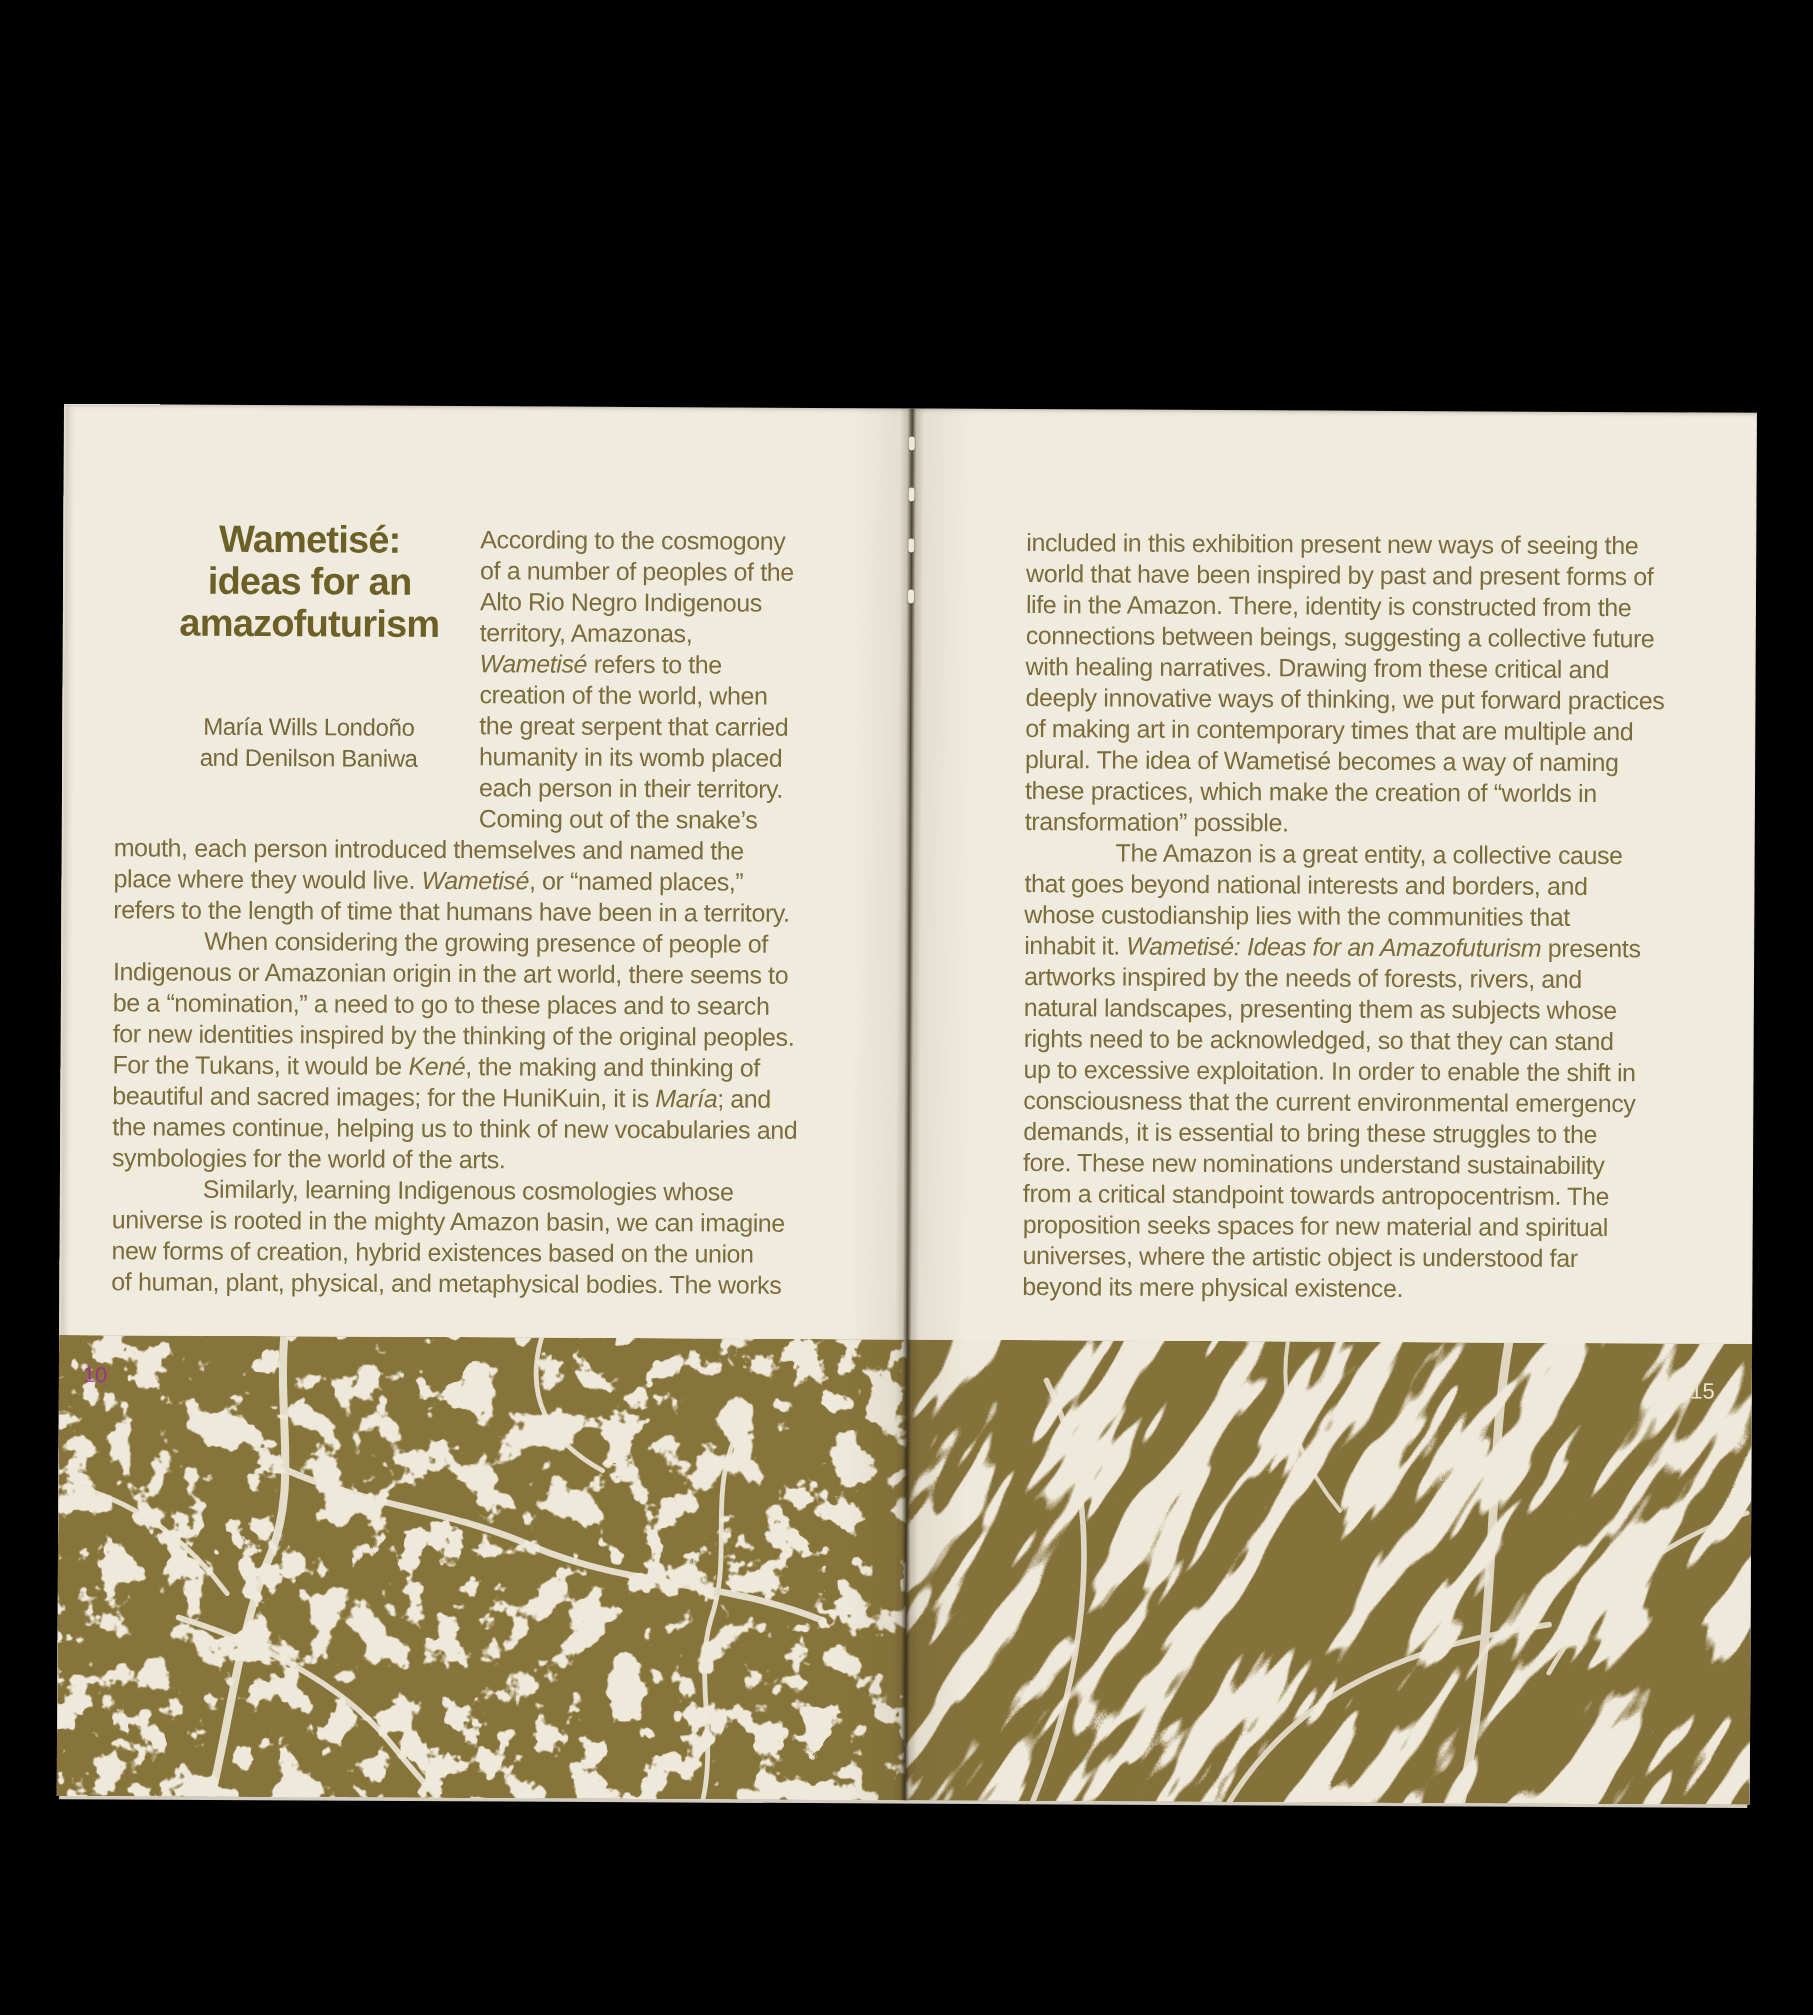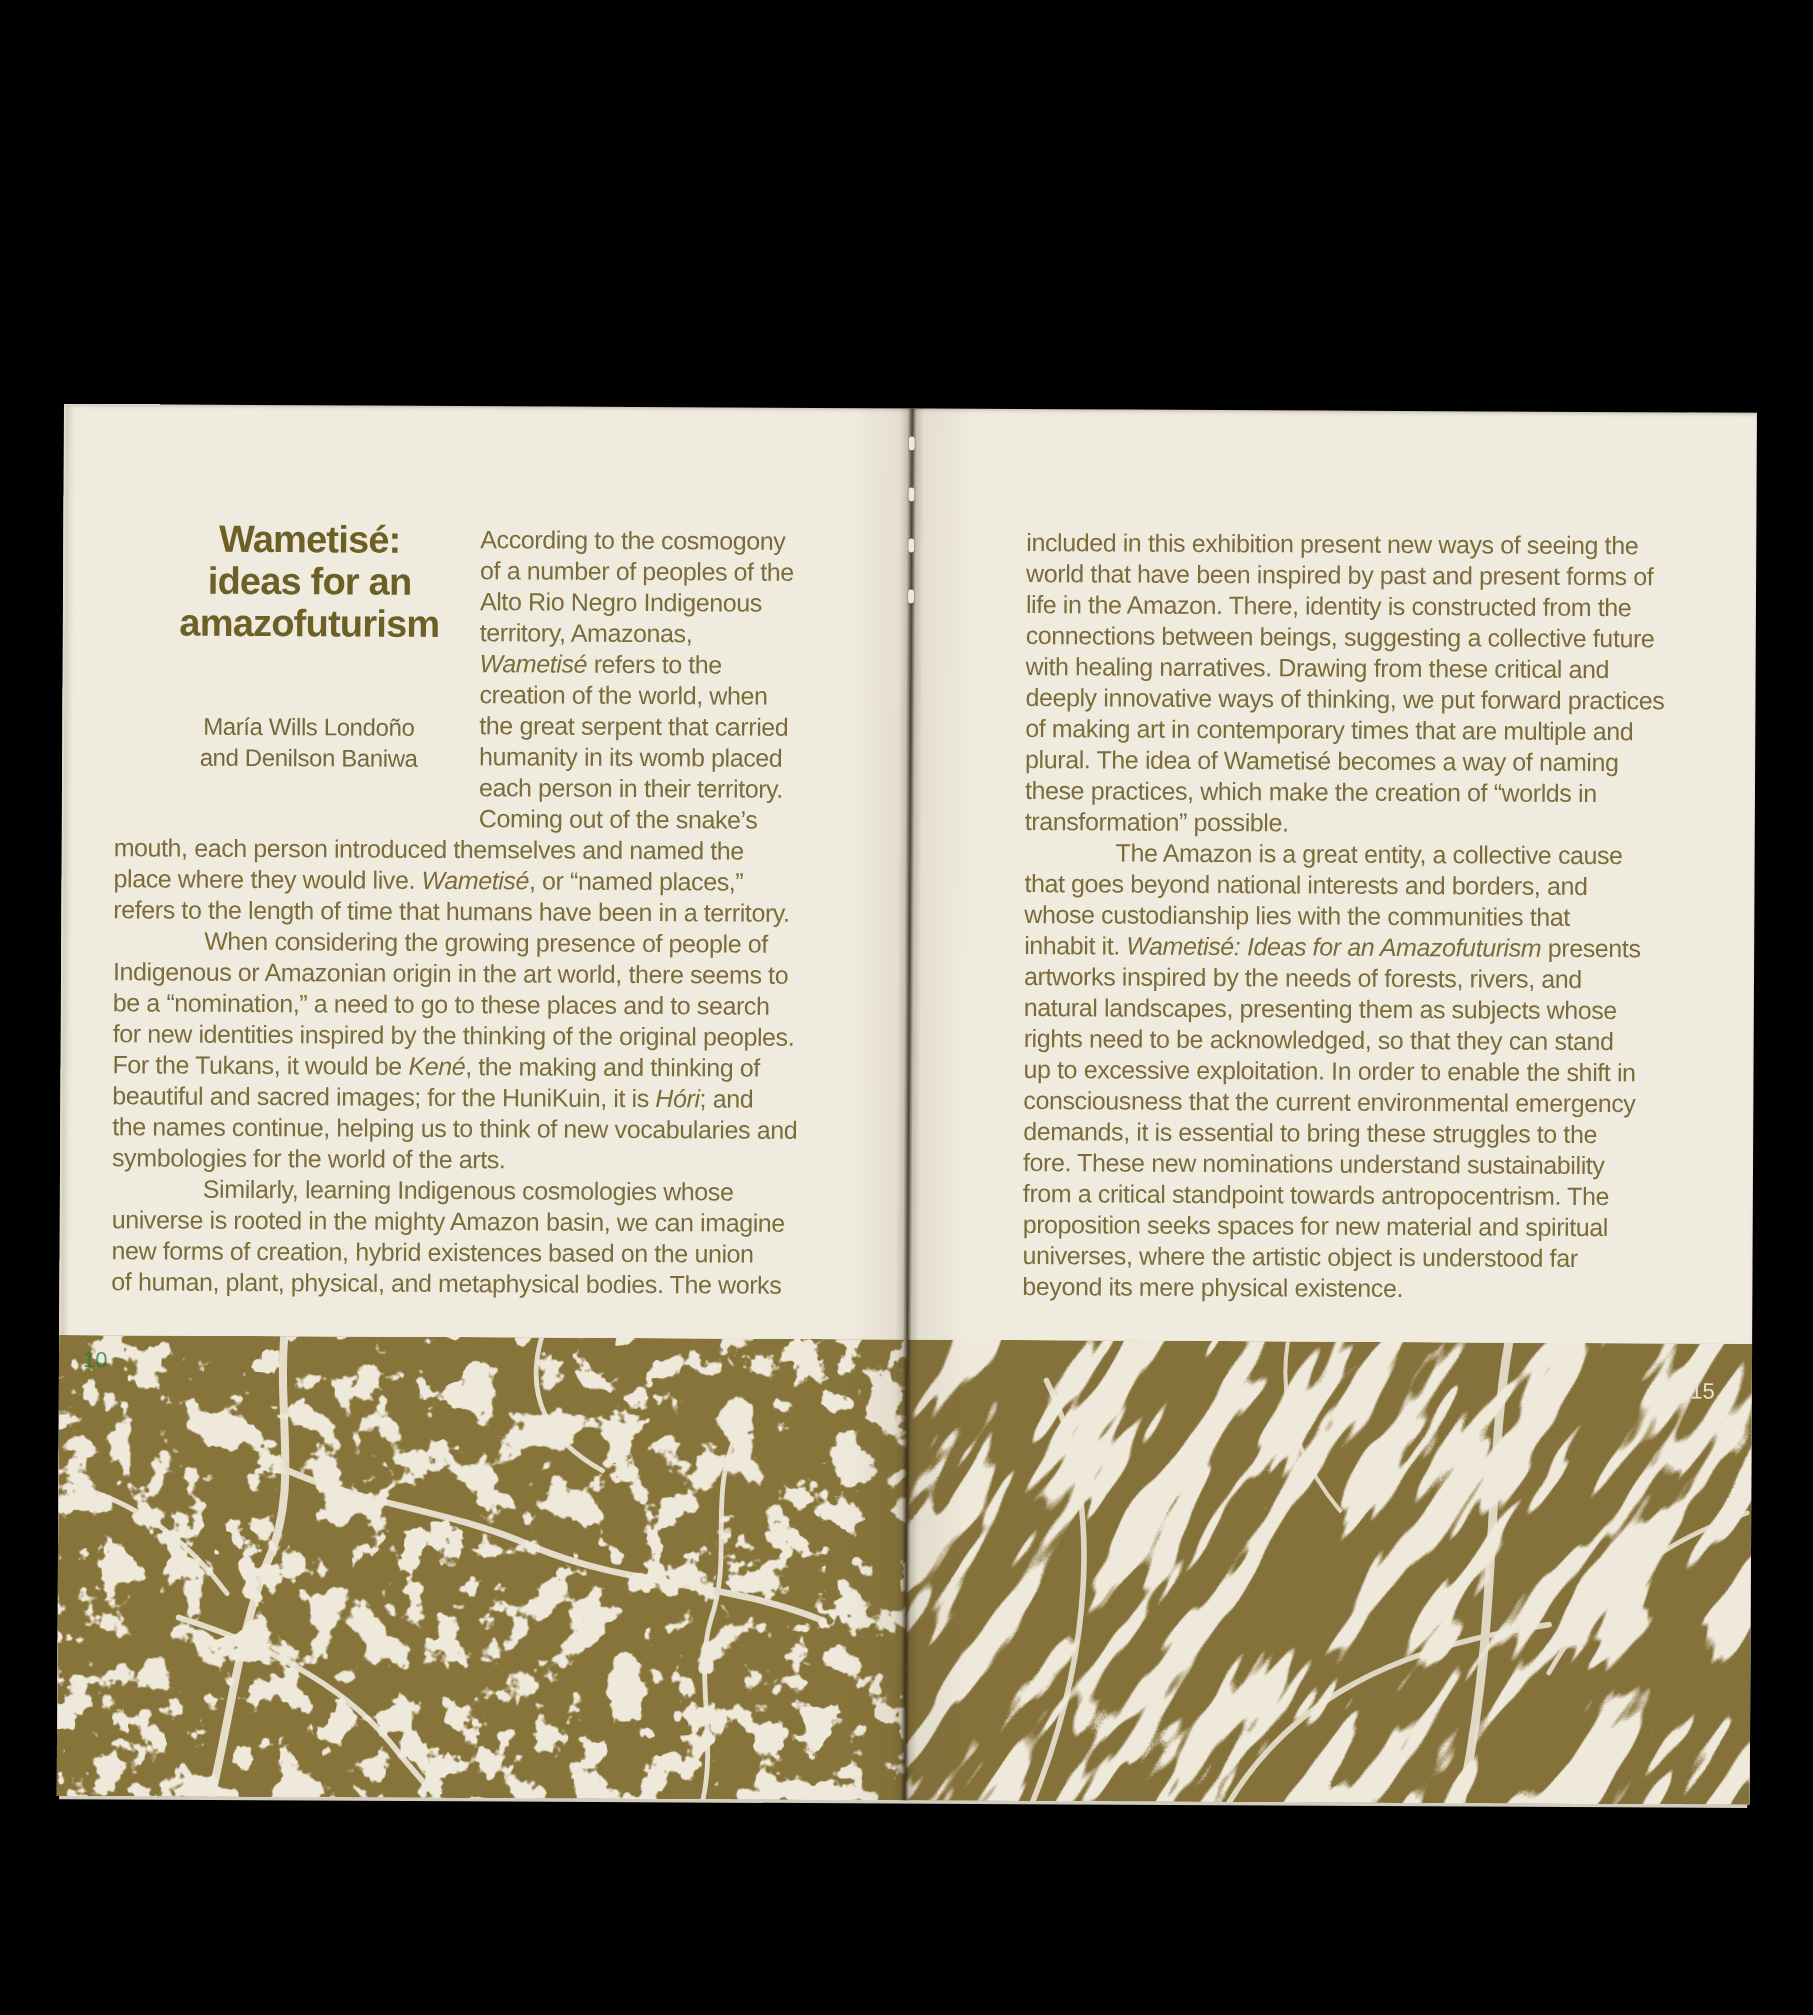--- a/index.html
+++ b/index.html
@@ -64,21 +64,21 @@
   .right-col{position:absolute;left:963px;top:118px;width:657px;}
   
   .texture-band{
     position:absolute;left:0;top:931px;width:1693px;height:461px;
   }
   .texture-band svg{display:block;width:100%;height:100%;}
   .pageno{
     position:absolute;font-size:22px;letter-spacing:0;
     font-family:"Liberation Sans", sans-serif;
   }
-  .pageno-left{left:24px;top:12px;color:#15803d;opacity:.75;}
+  .pageno-left{left:24px;top:27px;color:#a21caf;opacity:.75;}
   .pageno-right{right:37px;top:35px;color:#ece5d5;}
 </style>
 </head>
 <body>
 
 <div class="spread">
 
   <div>
     <div class="title-block">
         <div class="tl">Wametisé:</div>
@@ -106,21 +106,21 @@
           <div class="tl">mouth, each person introduced themselves and named the</div>
           <div class="tl">place where they would live. <i>Wametisé</i>, or “named places,”</div>
           <div class="tl">refers to the length of time that humans have been in a territory.</div>
         </div>
       <div class="ind">
           <div class="tl">When considering the growing presence of people of</div>
           <div class="tl">Indigenous or Amazonian origin in the art world, there seems to</div>
           <div class="tl">be a “nomination,” a need to go to these places and to search</div>
           <div class="tl">for new identities inspired by the thinking of the original peoples.</div>
           <div class="tl">For the Tukans, it would be <i>Kené</i>, the making and thinking of</div>
-          <div class="tl">beautiful and sacred images; for the HuniKuin, it is <i>Hóri</i>; and</div>
+          <div class="tl">beautiful and sacred images; for the HuniKuin, it is <i>María</i>; and</div>
           <div class="tl">the names continue, helping us to think of new vocabularies and</div>
           <div class="tl">symbologies for the world of the arts.</div>
         </div>
       <div class="ind">
           <div class="tl">Similarly, learning Indigenous cosmologies whose</div>
           <div class="tl">universe is rooted in the mighty Amazon basin, we can imagine</div>
           <div class="tl">new forms of creation, hybrid existences based on the union</div>
           <div class="tl">of human, plant, physical, and metaphysical bodies. The works</div>
         </div>
     </div>

